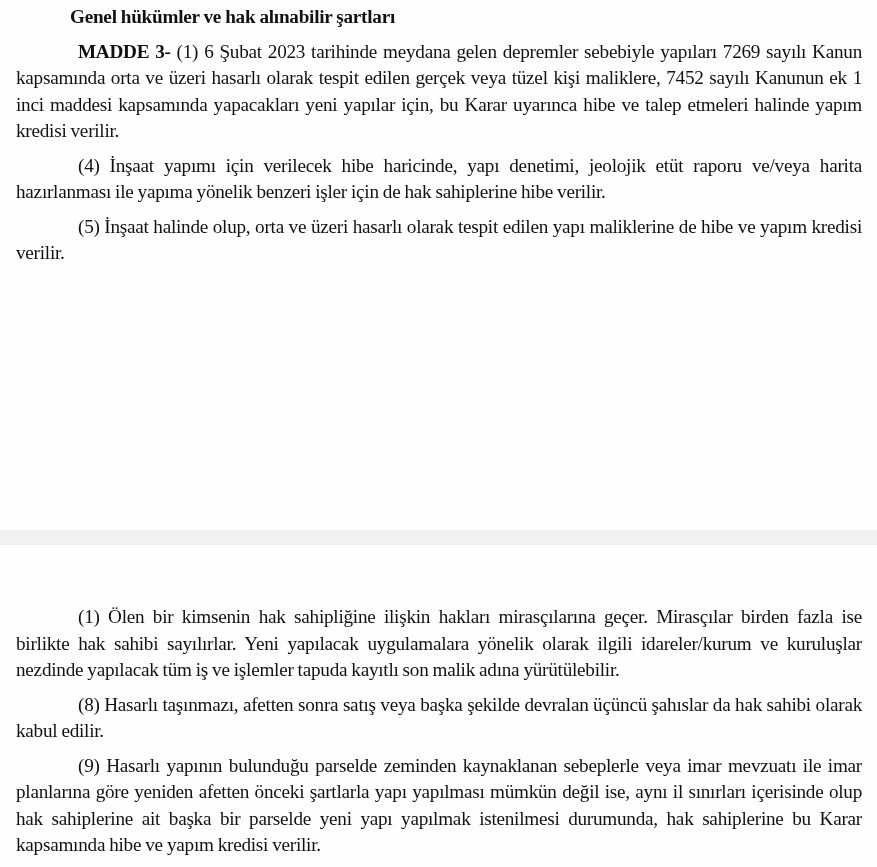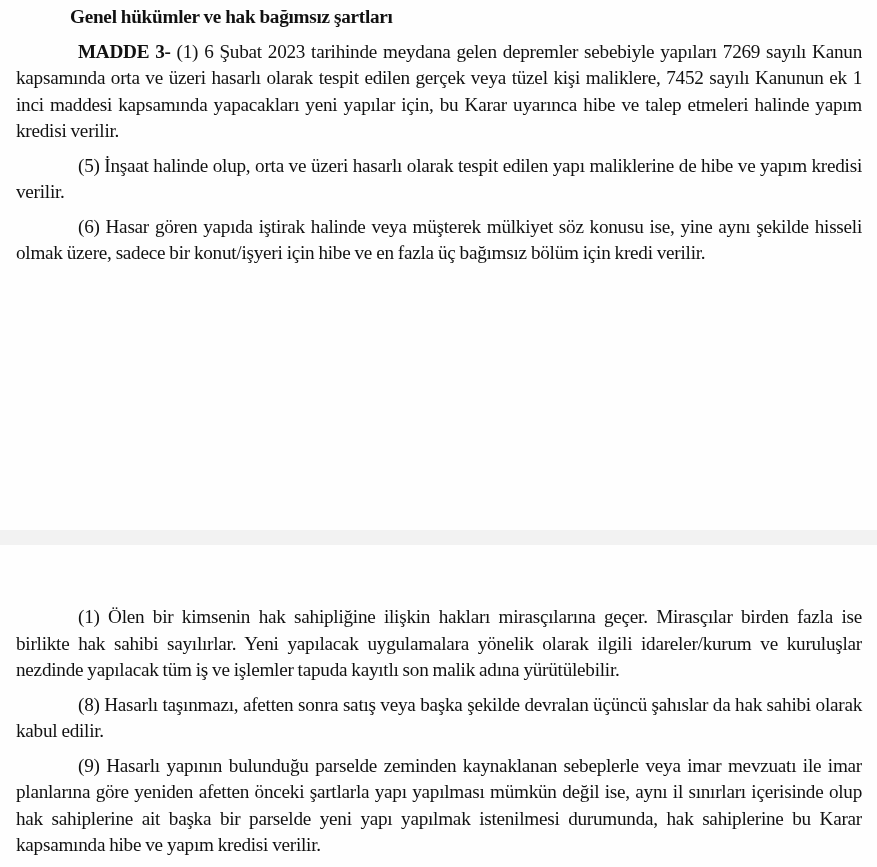--- a/index.html
+++ b/index.html
@@ -51,24 +51,24 @@
       margin: 8px;
       text-indent: 62px;
     }
     .article-label { font-weight: bold; }
   </style>
 </head>
 <body>
 
 <div class="page page-top">
   <div class="text-block">
-    <p class="heading">Genel hükümler ve hak bağımsız şartları</p>
+    <p class="heading">Genel hükümler ve hak alınabilir şartları</p>
     <p class="para"><span class="article-label">MADDE 3-</span> <span>(1) 6 Şubat 2023 tarihinde meydana gelen depremler sebebiyle yapıları 7269 sayılı Kanun kapsamında orta ve üzeri hasarlı olarak tespit edilen gerçek veya tüzel kişi maliklere, 7452 sayılı Kanunun ek 1 inci maddesi kapsamında yapacakları yeni yapılar için, bu Karar uyarınca hibe ve talep etmeleri halinde yapım kredisi verilir.</span></p>
+    <p class="para">(4) İnşaat yapımı için verilecek hibe haricinde, yapı denetimi, jeolojik etüt raporu ve/veya harita hazırlanması ile yapıma yönelik benzeri işler için de hak sahiplerine hibe verilir.</p>
     <p class="para">(5) İnşaat halinde olup, orta ve üzeri hasarlı olarak tespit edilen yapı maliklerine de hibe ve yapım kredisi verilir.</p>
-    <p class="para">(6) Hasar gören yapıda iştirak halinde veya müşterek mülkiyet söz konusu ise, yine aynı şekilde hisseli olmak üzere, sadece bir konut/işyeri için hibe ve en fazla üç bağımsız bölüm için kredi verilir.</p>
   </div>
 </div>
 
 <div class="page-gap"></div>
 
 <div class="page page-bottom">
   <div class="text-block">
     <p class="para">(1) Ölen bir kimsenin hak sahipliğine ilişkin hakları mirasçılarına geçer. Mirasçılar birden fazla ise birlikte hak sahibi sayılırlar. Yeni yapılacak uygulamalara yönelik olarak ilgili idareler/kurum ve kuruluşlar nezdinde yapılacak tüm iş ve işlemler tapuda kayıtlı son malik adına yürütülebilir.</p>
     <p class="para">(8) Hasarlı taşınmazı, afetten sonra satış veya başka şekilde devralan üçüncü şahıslar da hak sahibi olarak kabul edilir.</p>
     <p class="para">(9) Hasarlı yapının bulunduğu parselde zeminden kaynaklanan sebeplerle veya imar mevzuatı ile imar planlarına göre yeniden afetten önceki şartlarla yapı yapılması mümkün değil ise, aynı il sınırları içerisinde olup hak sahiplerine ait başka bir parselde yeni yapı yapılmak istenilmesi durumunda, hak sahiplerine bu Karar kapsamında hibe ve yapım kredisi verilir.</p>

